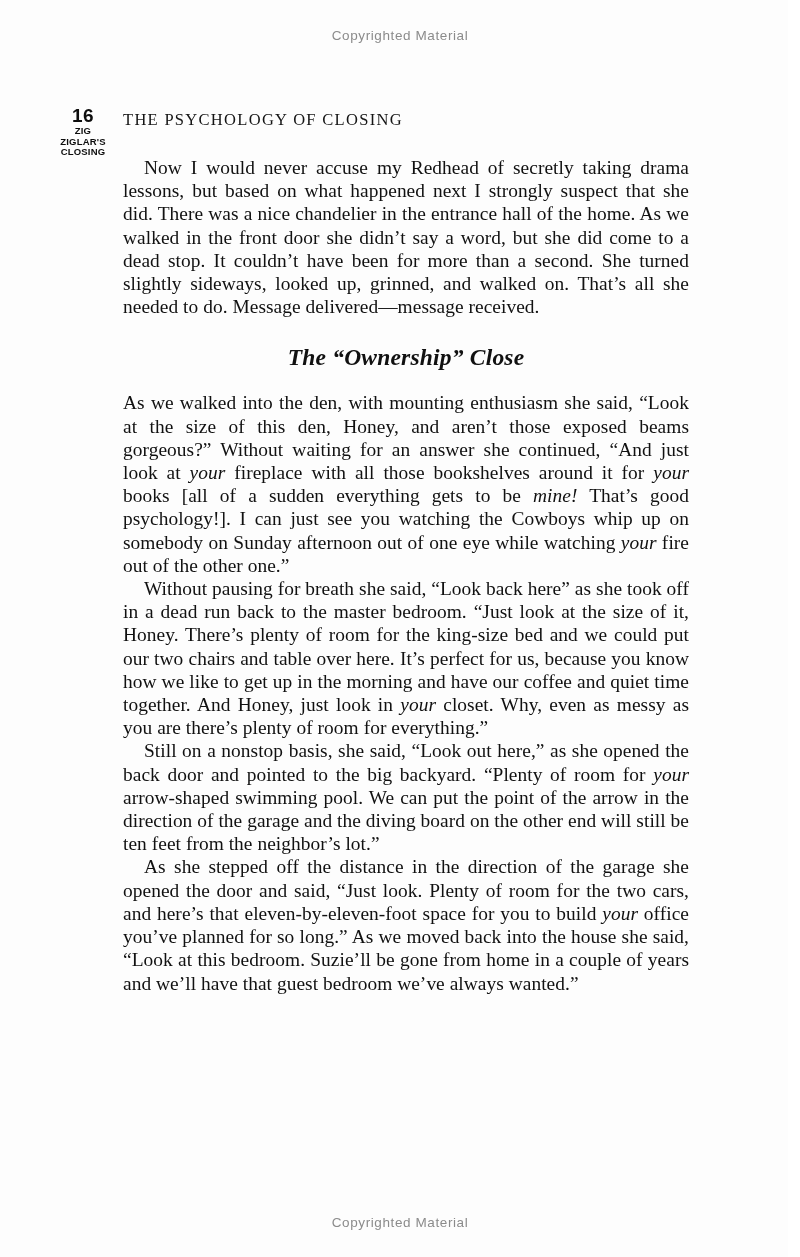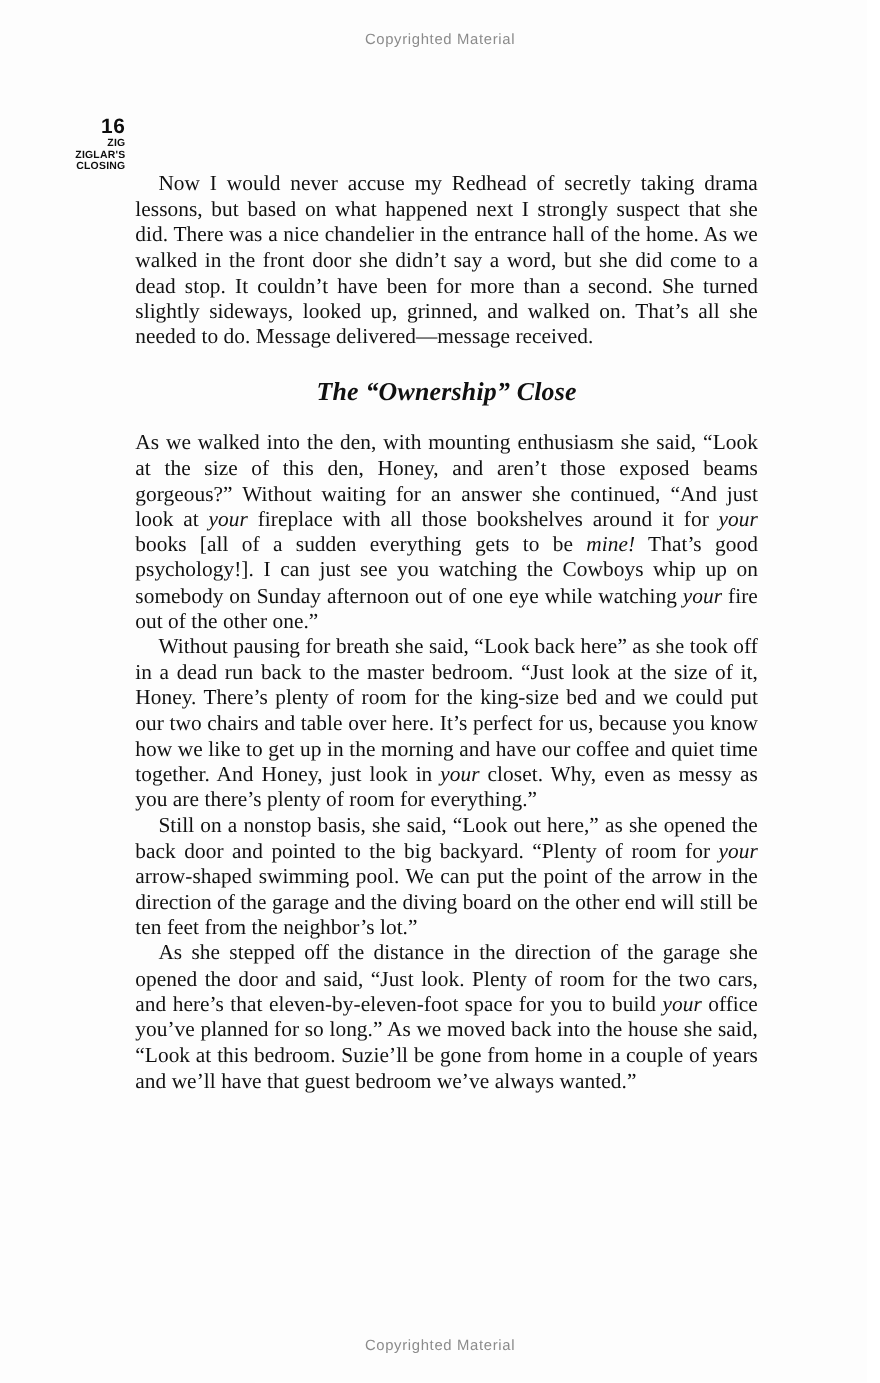--- a/index.html
+++ b/index.html
@@ -31,21 +31,21 @@
   }
   .watermark-top { top: 28px; }
   .watermark-bottom { top: 1215px; }
 
   
   .margin-tab {
     position: absolute;
     left: 52px;
     top: 106px;
     width: 62px;
-    text-align: right;
+    text-align: center;
     font-family: "Liberation Sans", "DejaVu Sans", sans-serif;
     color: #0d0d0d;
   }
   .margin-tab .folio {
     font-size: 19px;
     font-weight: bold;
     line-height: 20px;
     letter-spacing: 0.5px;
   }
   .margin-tab .series-line {
@@ -112,20 +112,21 @@
 
   <div class="watermark watermark-top">Copyrighted Material</div>
 
   <div class="margin-tab">
     <div class="folio">16</div>
     <div class="series-line">ZIG</div>
     <div class="series-line">ZIGLAR'S</div>
     <div class="series-line">CLOSING</div>
   </div>
 
+  <div class="running-head">THE PSYCHOLOGY OF CLOSING</div>
 
   <div class="column">
 
 
     <p class="indent">Now I would never accuse my Redhead of secretly taking drama lessons, but based on what happened next I strongly suspect that she did. There was a nice chandelier in the entrance hall of the home. As we walked in the front door she didn’t say a word, but she did come to a dead stop. It couldn’t have been for more than a second. She turned slightly sideways, looked up, grinned, and walked on. That’s all she needed to do. Message delivered—message received.</p>
 
     <h2 class="section-heading">The “Ownership” Close</h2>
 
     <p class="flush"><span>As we walked into the den, with mounting enthusiasm she said, “Look at the size of this den, Honey, and aren’t those exposed beams gorgeous?” Without waiting for an answer she continued, “And just look at </span><em>your</em><span> fireplace with all those bookshelves around it for </span><em>your</em><span> books [all of a sudden everything gets to be </span><em>mine!</em><span> That’s good psychology!]. I can just see you watching the Cowboys whip up on somebody on Sunday afternoon out of one eye while watching </span><em>your</em><span> fire out of the other one.”</span></p>
 

